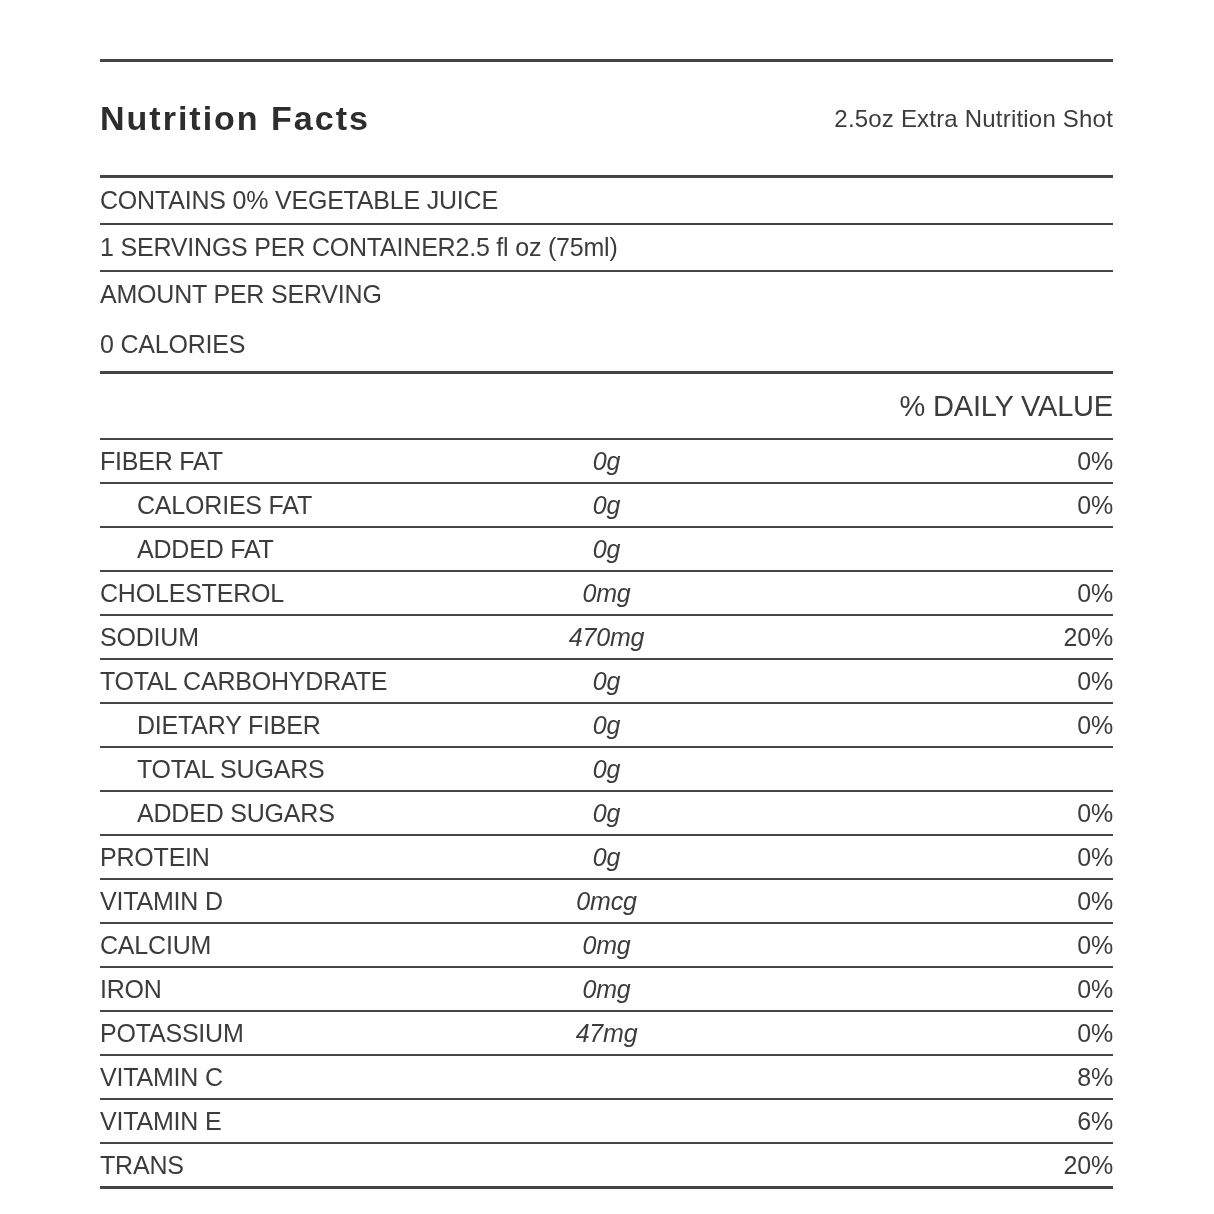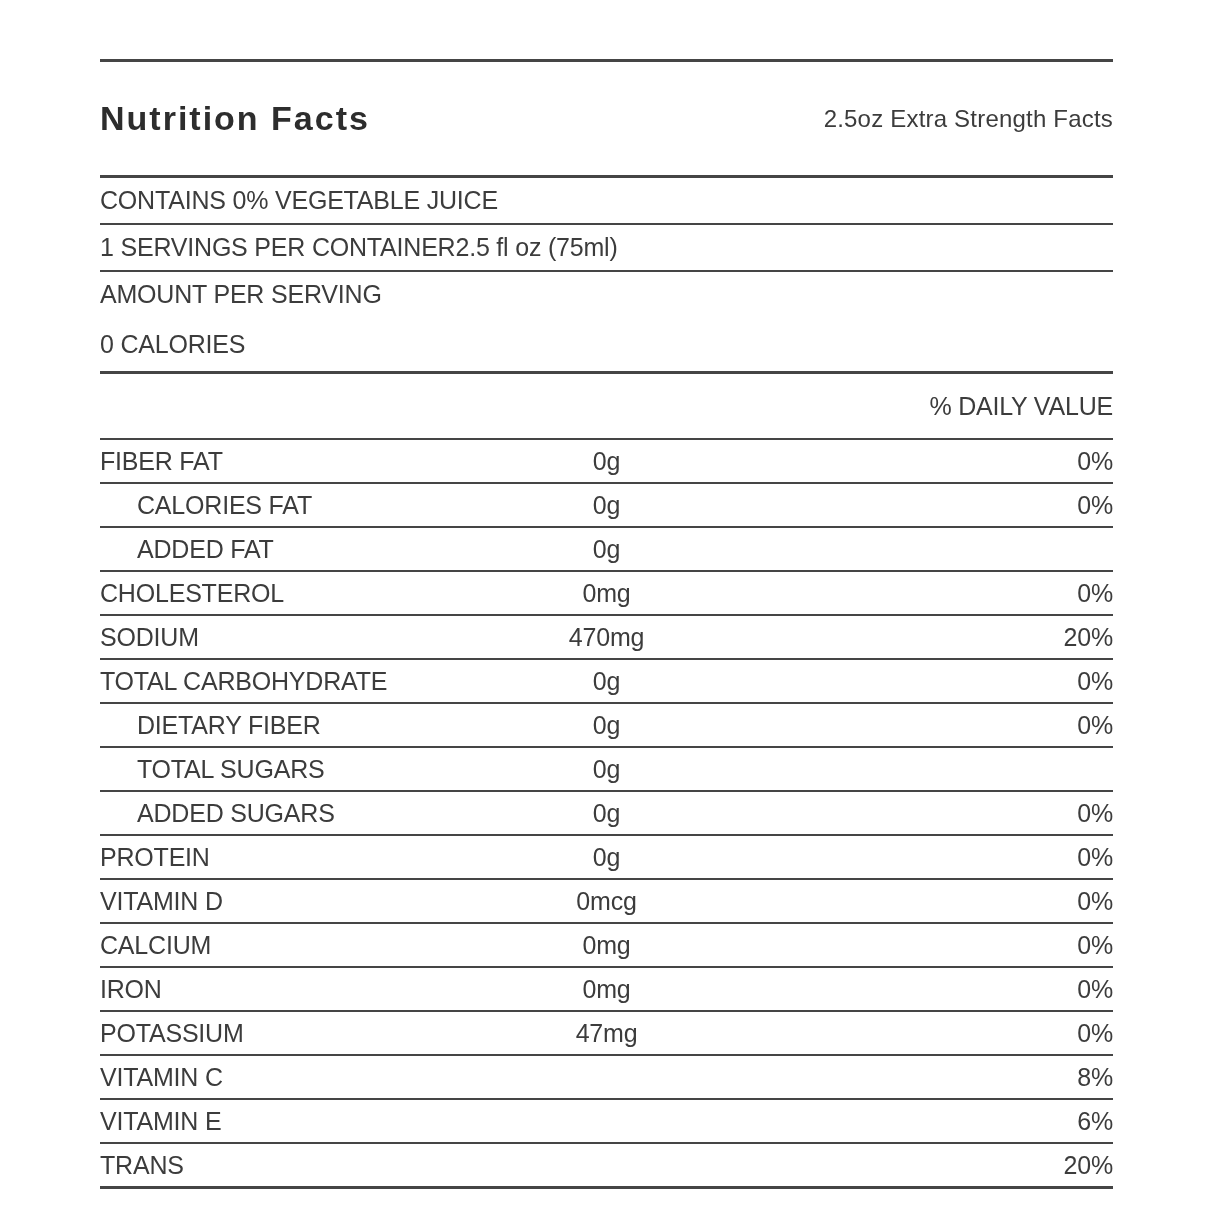--- a/index.html
+++ b/index.html
@@ -55,48 +55,48 @@
     display: flex;
     align-items: center;
     font-size: 25px;
     letter-spacing: -0.2px;
   }
   .dv-row {
     height: 64px;
     display: flex;
     align-items: center;
     justify-content: flex-end;
-    font-size: 25px;
+    font-size: 29px;
     letter-spacing: -0.2px;
   }
 
   .nutrient-row {
     height: 42px;
     display: grid;
     grid-template-columns: 1fr 220px 1fr;
     align-items: center;
     font-size: 25px;
     letter-spacing: -0.2px;
   }
   .n-name { text-align: left; white-space: nowrap; }
   .n-name.indent { padding-left: 37px; }
-  .n-amount { text-align: center; white-space: nowrap; }
+  .n-amount { text-align: center; white-space: nowrap; font-style: italic; }
   .n-dv { text-align: right; white-space: nowrap; }
 </style>
 </head>
 <body>
 
 <div class="page">
   <div class="label">
 
     <div class="rule thick"></div>
 
     <div class="header-block">
       <div class="title">Nutrition Facts</div>
-      <div class="product">2.5oz Extra Strength Facts</div>
+      <div class="product">2.5oz Extra Nutrition Shot</div>
     </div>
 
     <div class="rule thick"></div>
 
     <div class="info-row">
       <span>CONTAINS 0% VEGETABLE JUICE</span>
     </div>
 
     <div class="rule thin"></div>
 

